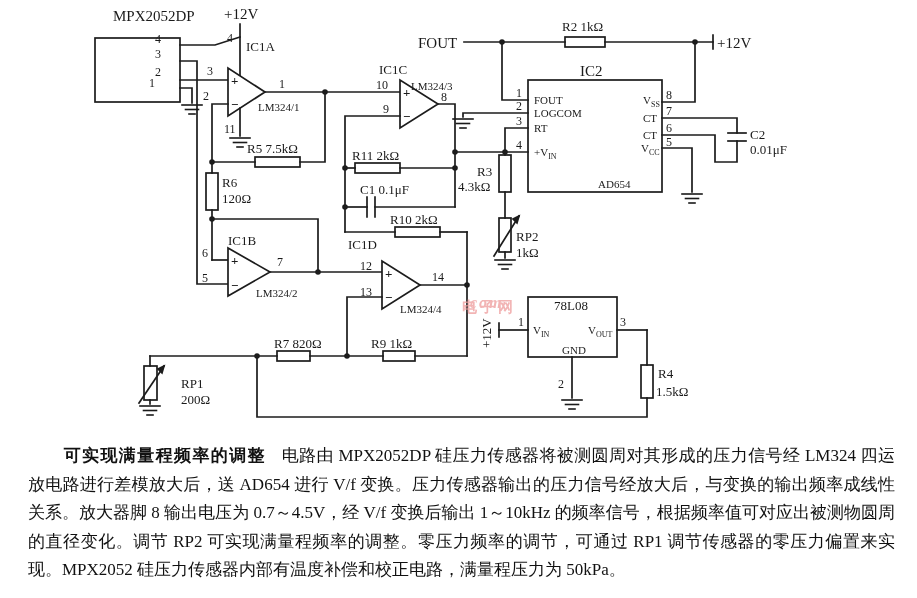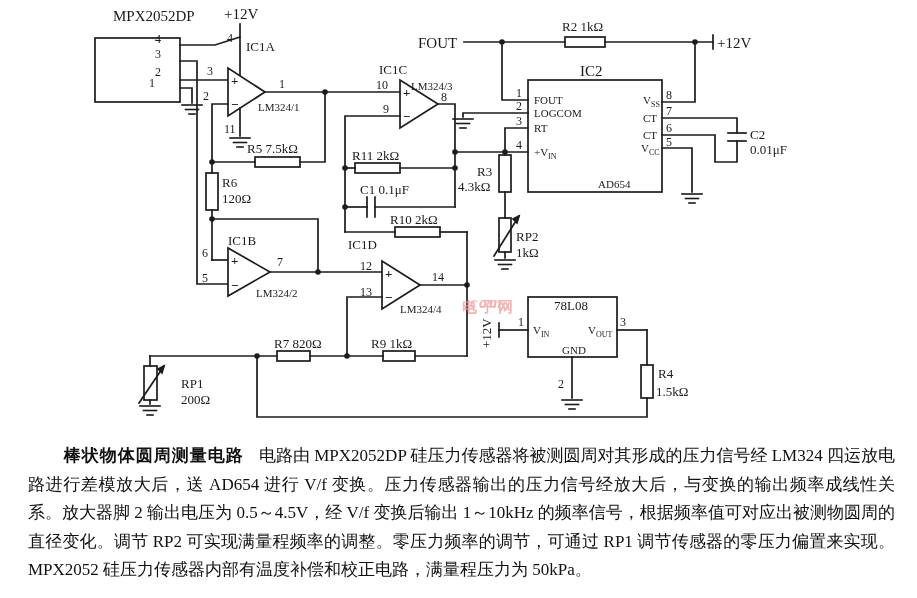--- a/index.html
+++ b/index.html
@@ -273,17 +273,17 @@
 </svg>
 
 
 <div class="wm">
   <span class="cn">电子网</span>
   <span class="com">.com</span>
 </div>
 
 
 <div class="caption">
-  <b>棒状物体圆周测量电路</b><span class="gap"></span><span>电路由 MPX2052DP 硅压力传感器将被测圆周对其形成的压力信号经 LM324 四运放电路进行差模放大后，送 AD654 进行 V/f 变换。压力传感器输出的压力信号经放大后，与变换的输出频率成线性关系。放大器脚 2 输出电压为 0.5～4.5V，经 V/f 变换后输出 1～10kHz 的频率信号，根据频率值可对应出被测物圆周的直径变化。调节 RP2 可实现满量程频率的调整。零压力频率的调节，可通过 RP1 调节传感器的零压力偏置来实现。MPX2052 硅压力传感器内部有温度补偿和校正电路，满量程压力为 50kPa。</span>
+  <b>可实现满量程频率的调整</b><span class="gap"></span><span>电路由 MPX2052DP 硅压力传感器将被测圆周对其形成的压力信号经 LM324 四运放电路进行差模放大后，送 AD654 进行 V/f 变换。压力传感器输出的压力信号经放大后，与变换的输出频率成线性关系。放大器脚 8 输出电压为 0.7～4.5V，经 V/f 变换后输出 1～10kHz 的频率信号，根据频率值可对应出被测物圆周的直径变化。调节 RP2 可实现满量程频率的调整。零压力频率的调节，可通过 RP1 调节传感器的零压力偏置来实现。MPX2052 硅压力传感器内部有温度补偿和校正电路，满量程压力为 50kPa。</span>
 </div>
 
 
 
 
 </body></html>

